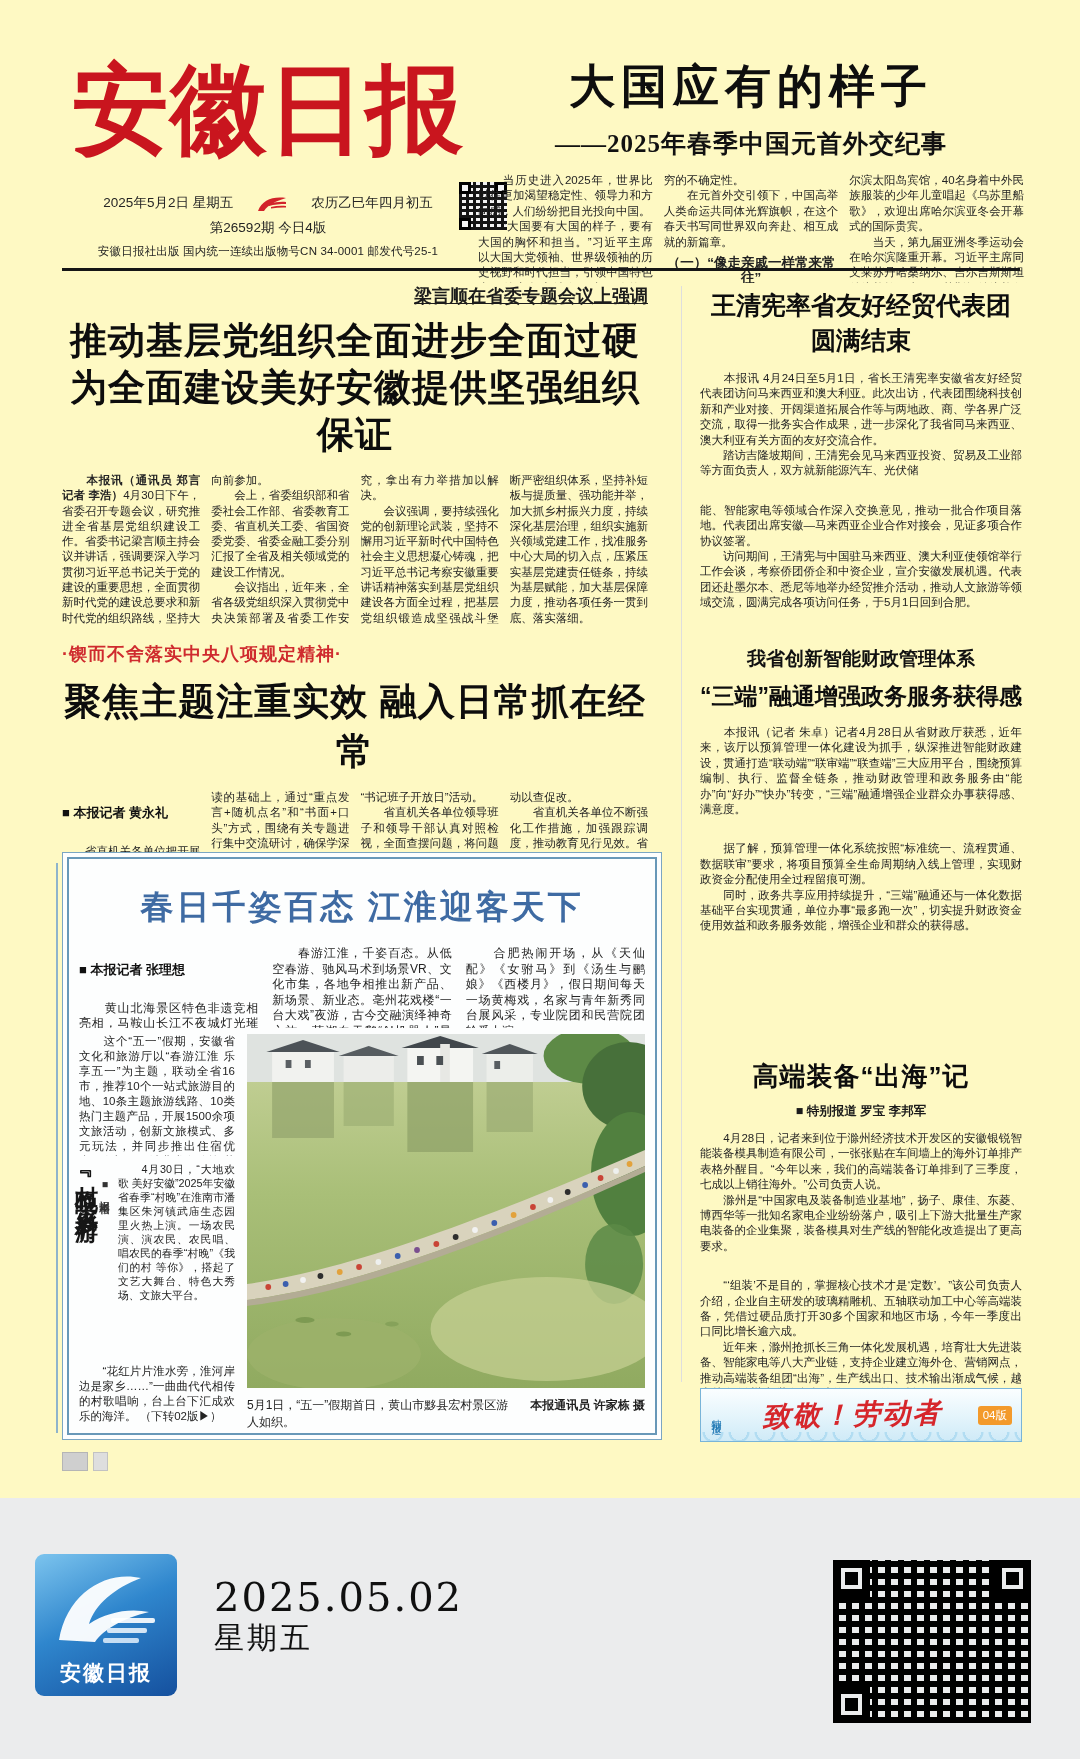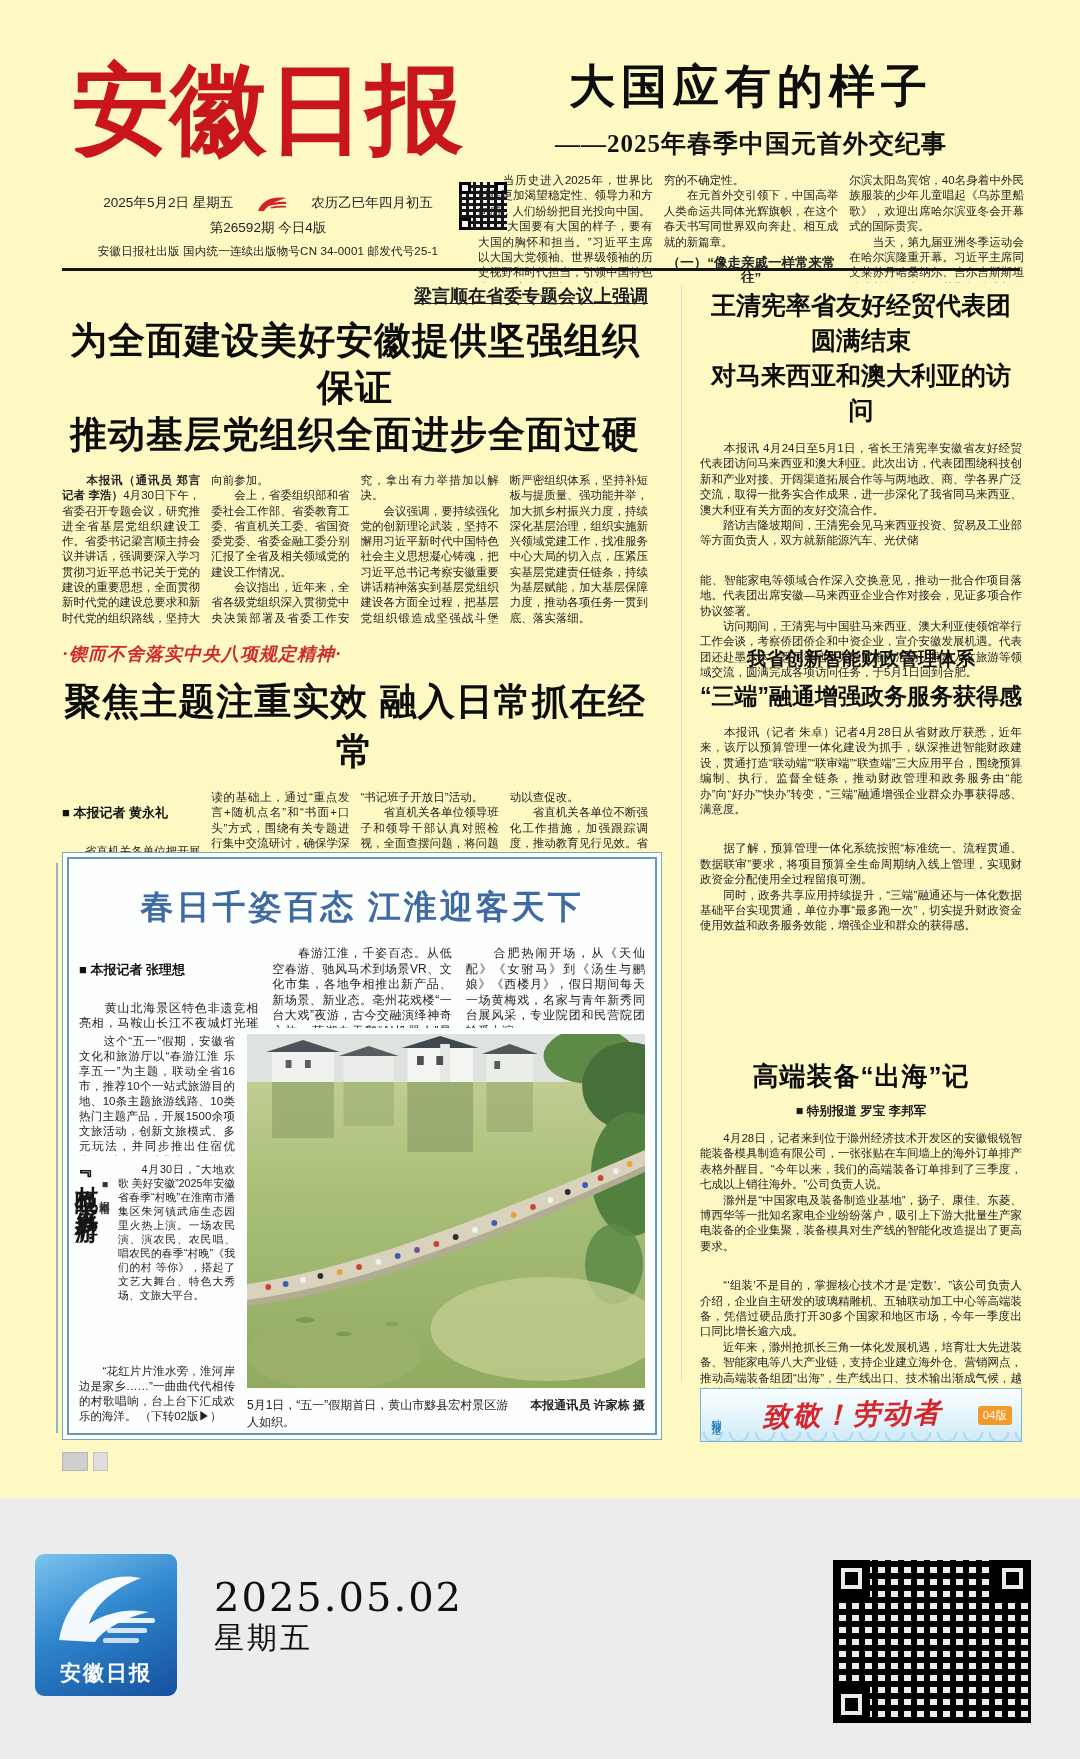--- a/index.html
+++ b/index.html
@@ -37,21 +37,21 @@
 
   
   .leftwrap { position:absolute; left:62px; top:284px; width:586px; }
   .m-kicker { text-align:right; font-family:"Liberation Serif",serif; font-size:18px; font-weight:bold; color:#1c1c1c;text-decoration:underline; }
   .m-head { margin-top:9px; text-align:center; font-size:37px; font-weight:900; line-height:47px;
             letter-spacing:1px; color:#0d0d0d; }
   .bodyrow { display:flex; gap:11px; margin-top:15px; }
   .bcol { flex:1; height:152px; overflow:hidden; font-size:11.5px; line-height:15.3px;
           text-align:justify; white-space:pre-line; color:#232323; }
   .lead-in { font-weight:bold; }
-  .red-kicker { margin-top:17px; font-size:18px; font-weight:bold; color:#cf2b2e; letter-spacing:1px;font-style:italic; }
+  .red-kicker { margin-top:17px; font-size:18px; font-weight:bold; color:#cf2b2e; letter-spacing:1px; }
   .jj-head { margin-top:11px; text-align:center; font-size:37px; font-weight:900; letter-spacing:1px; color:#0d0d0d; }
   .jj-row { display:flex; gap:11px; margin-top:13px; }
   .jj-col { flex:1; height:198px; overflow:hidden; font-size:11.5px; line-height:15.3px;
             text-align:justify; white-space:pre-line; color:#232323; }
   .byline { font-weight:bold; font-size:13px; margin-bottom:8px; white-space:normal; color:#111; }
 
   
   .fbox { position:absolute; left:62px; top:852px; width:600px; height:588px;
           border:1px solid #7ba6c2; background:#fdfefe; }
   .fbox::before { content:""; position:absolute; left:-7px; top:10px; width:5px; height:570px;
@@ -169,22 +169,22 @@
         </div>
     </div>
   </div>
 
   <div class="rule-main"></div>
   <div class="vline"></div>
 
   <div class="leftwrap">
     <div class="m-kicker">梁言顺在省委专题会议上强调</div>
     <div class="m-head">
+      <div>推动基层党组织全面进步全面过硬</div>
       <div>为全面建设美好安徽提供坚强组织保证</div>
-      <div>推动基层党组织全面进步全面过硬</div>
     </div>
     <div class="bodyrow">
       <div class="bcol"><b class="lead-in">　　本报讯（通讯员 郑言 记者 李浩）</b><span>4月30日下午，省委召开专题会议，研究推进全省基层党组织建设工作。省委书记梁言顺主持会议并讲话，强调要深入学习贯彻习近平总书记关于党的建设的重要思想，全面贯彻新时代党的建设总要求和新时代党的组织路线，坚持大抓基层的鲜明导向，推动基层党组织全面进步、全面过硬，为奋力谱写中国式现代化安徽篇章提供坚强组织保证。省领导张西明、刘海泉、孙红梅、钱三雄、单向前参加。</span></div>
       <div class="bcol">向前参加。
 　　会上，省委组织部和省委社会工作部、省委教育工委、省直机关工委、省国资委党委、省委金融工委分别汇报了全省及相关领域党的建设工作情况。
 　　会议指出，近年来，全省各级党组织深入贯彻党中央决策部署及省委工作安排，推动基层党建工作取得新进展新成效，但在基层党组织标准化规范化建设、党员队伍教育管理、压实基层党建责任等方面还存在一些薄弱环节，要深入研</div>
       <div class="bcol">究，拿出有力举措加以解决。
 　　会议强调，要持续强化党的创新理论武装，坚持不懈用习近平新时代中国特色社会主义思想凝心铸魂，把习近平总书记考察安徽重要讲话精神落实到基层党组织建设各方面全过程，把基层党组织锻造成坚强战斗堡垒。要扎实开展深入贯彻中央八项规定精神学习教育，以严的标准、严的要求一体推进学查改，注重开门搞教育，真正让群众可感可及。要不</div>
       <div class="bcol">断严密组织体系，坚持补短板与提质量、强功能并举，加大抓乡村振兴力度，持续深化基层治理，组织实施新兴领域党建工作，找准服务中心大局的切入点，压紧压实基层党建责任链条，持续为基层赋能，加大基层保障力度，推动各项任务一贯到底、落实落细。</div>
     </div>
@@ -295,21 +295,20 @@
             <span class="f-credit">本报通讯员 许家栋 摄</span>
           </div>
         </div>
       </div>
     </div>
   </div>
 
   <div class="wang">
     <div class="wang-head">
       <div>王清宪率省友好经贸代表团圆满结束</div>
-      <div>对马来西亚和澳大利亚的访问</div>
     </div>
     <div class="tworow">
       <div class="tcol">　　本报讯 4月24日至5月1日，省长王清宪率安徽省友好经贸代表团访问马来西亚和澳大利亚。此次出访，代表团围绕科技创新和产业对接、开阔渠道拓展合作等与两地政、商、学各界广泛交流，取得一批务实合作成果，进一步深化了我省同马来西亚、澳大利亚有关方面的友好交流合作。
 　　踏访吉隆坡期间，王清宪会见马来西亚投资、贸易及工业部等方面负责人，双方就新能源汽车、光伏储</div>
       <div class="tcol">能、智能家电等领域合作深入交换意见，推动一批合作项目落地。代表团出席安徽—马来西亚企业合作对接会，见证多项合作协议签署。
 　　访问期间，王清宪与中国驻马来西亚、澳大利亚使领馆举行工作会谈，考察侨团侨企和中资企业，宣介安徽发展机遇。代表团还赴墨尔本、悉尼等地举办经贸推介活动，推动人文旅游等领域交流，圆满完成各项访问任务，于5月1日回到合肥。</div>
     </div>
   </div>
 
   <div class="caiz">

